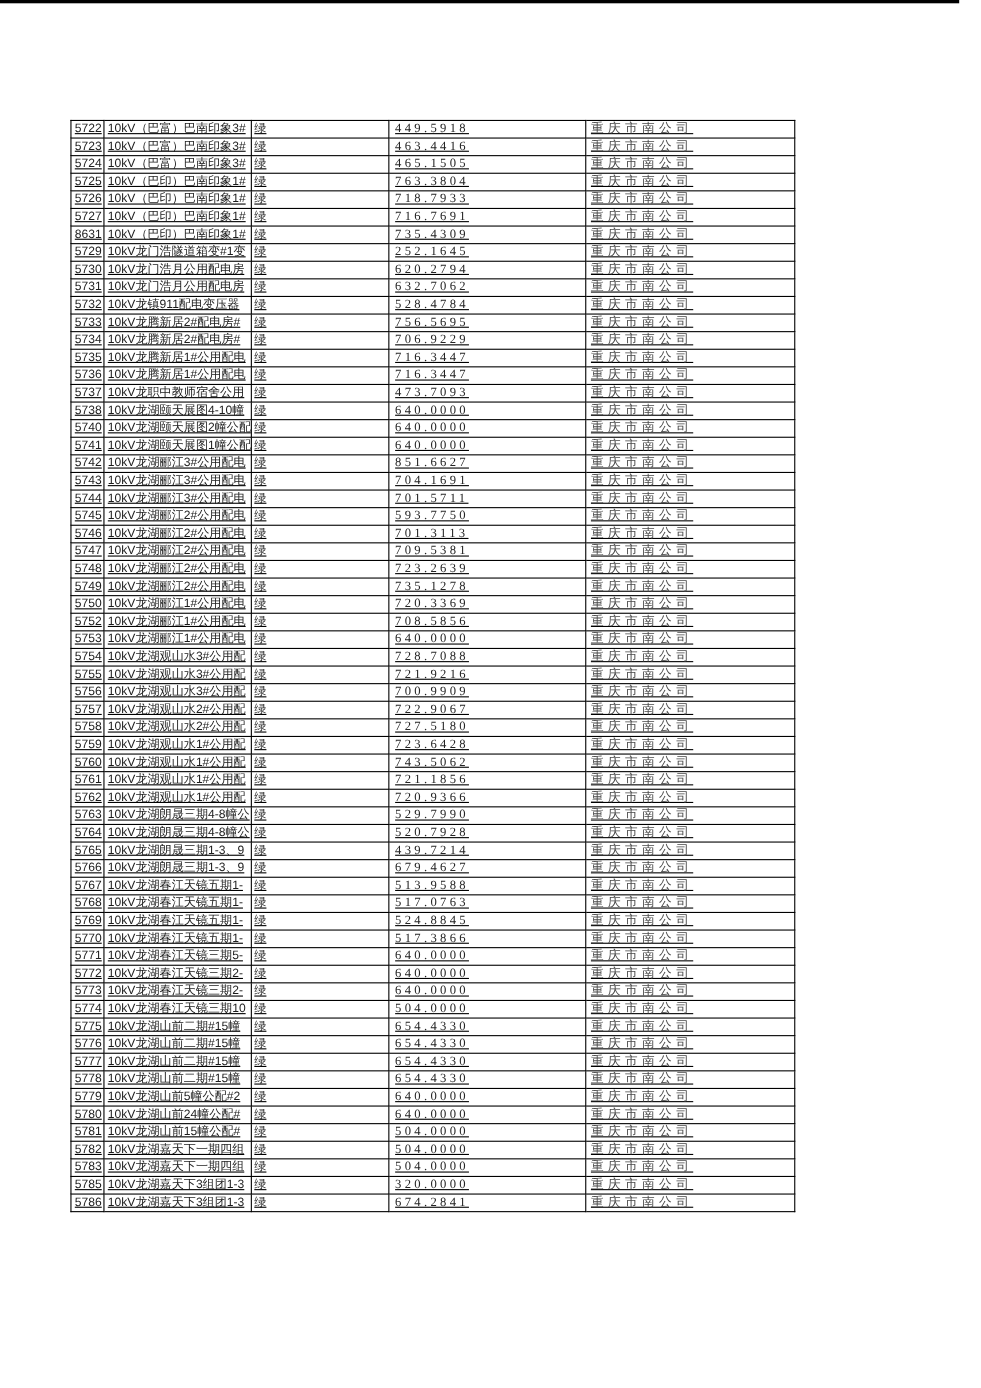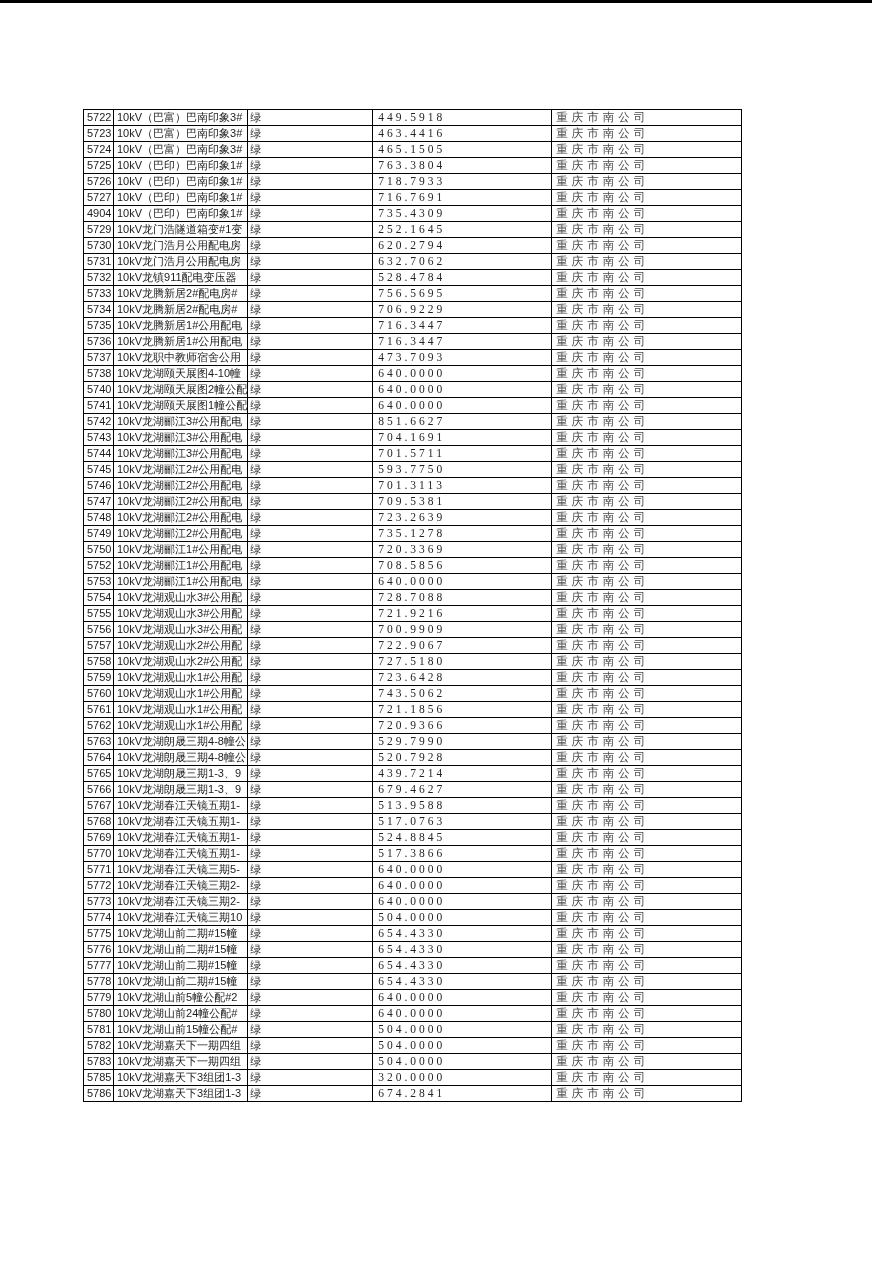--- a/index.html
+++ b/index.html
@@ -5,22 +5,22 @@
   html,body{margin:0;padding:0;}
   body{
     width:892px;height:1262px;position:relative;overflow:hidden;
     background:#ffffff;
     font-family:"Liberation Sans","DejaVu Sans",sans-serif;
   }
   .top-edge{
     position:absolute;left:0;top:0;width:872px;height:3px;background:#000000;
   }
   table.sheet{
-    position:absolute;left:83px;top:109px;
-    border-collapse:collapse;table-layout:fixed;
+    position:absolute;left:64px;top:109px;
+    border-collapse:collapse;table-layout:fixed;text-decoration:underline;
   }
   .sheet td{
     border:1px solid #000000;
     height:15px;
     padding:0 0 0 3px;
     overflow:hidden;
     white-space:nowrap;
     font-size:11px;
     line-height:15px;
     color:#1c1c1c;
@@ -94,21 +94,21 @@
         <td class="c-company">重庆市南公司</td>
       </tr>
       <tr>
         <td class="c-id">5727</td>
         <td class="c-name">10kV（巴印）巴南印象1#</td>
         <td class="c-status">绿</td>
         <td class="c-value">716.7691</td>
         <td class="c-company">重庆市南公司</td>
       </tr>
       <tr>
-        <td class="c-id">4904</td>
+        <td class="c-id">8631</td>
         <td class="c-name">10kV（巴印）巴南印象1#</td>
         <td class="c-status">绿</td>
         <td class="c-value">735.4309</td>
         <td class="c-company">重庆市南公司</td>
       </tr>
       <tr>
         <td class="c-id">5729</td>
         <td class="c-name">10kV龙门浩隧道箱变#1变</td>
         <td class="c-status">绿</td>
         <td class="c-value">252.1645</td>

